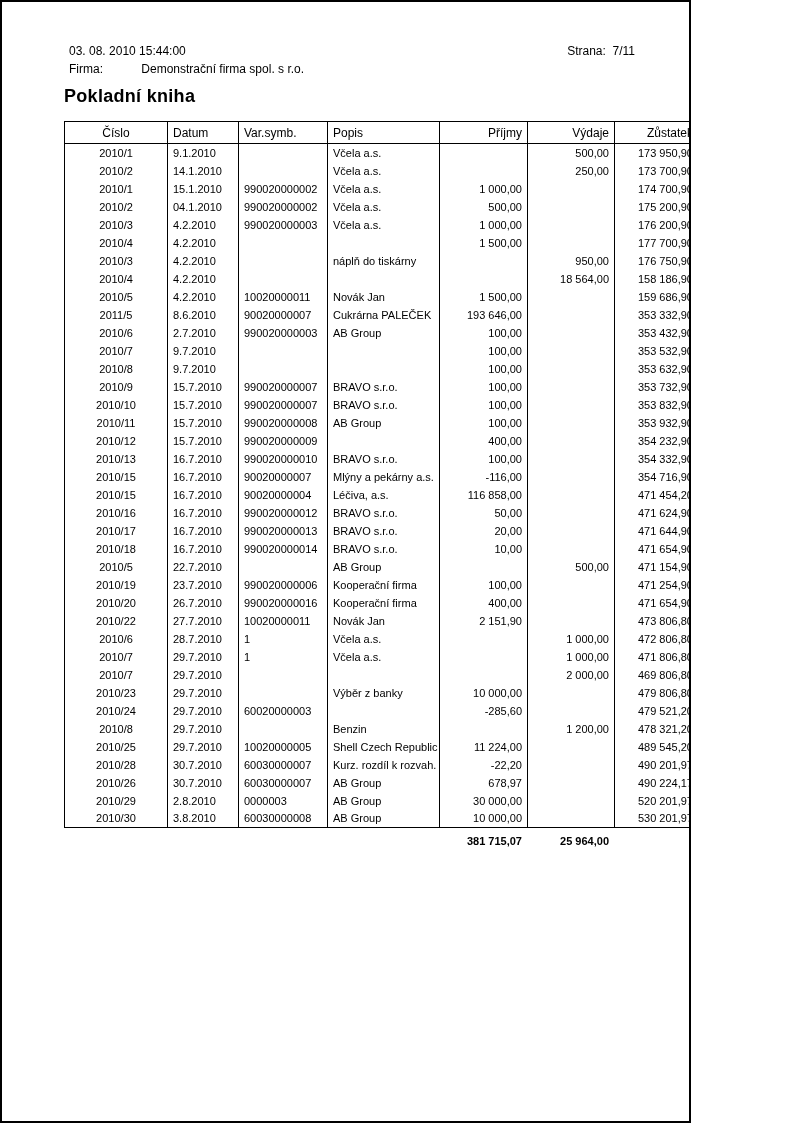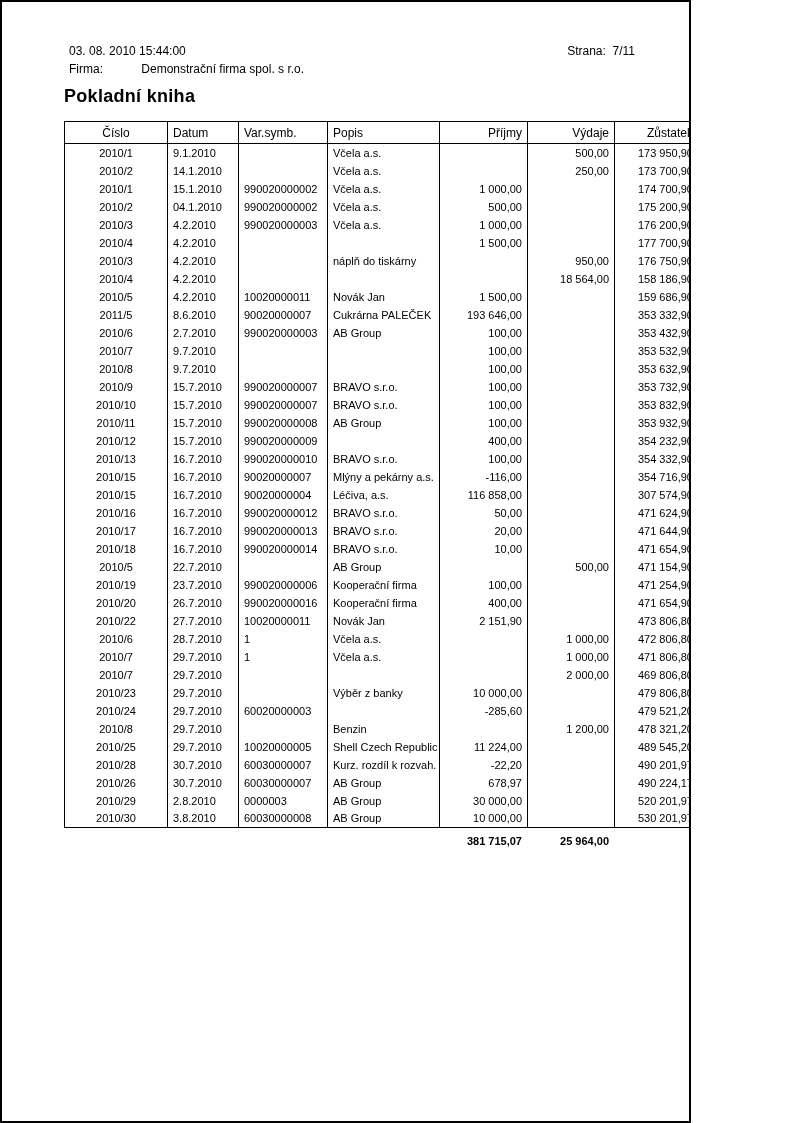--- a/index.html
+++ b/index.html
@@ -307,21 +307,21 @@
           <td class="al-right">354 716,90</td>
           <td class="al-left">Kč</td>
         </tr>
         <tr>
           <td class="al-center">2010/15</td>
           <td class="al-left">16.7.2010</td>
           <td class="al-left">90020000004</td>
           <td class="al-left">Léčiva, a.s.</td>
           <td class="al-right">116 858,00</td>
           <td class="al-right"></td>
-          <td class="al-right">307 574,90</td>
+          <td class="al-right">471 454,20</td>
           <td class="al-left">Kč</td>
         </tr>
         <tr>
           <td class="al-center">2010/16</td>
           <td class="al-left">16.7.2010</td>
           <td class="al-left">990020000012</td>
           <td class="al-left">BRAVO s.r.o.</td>
           <td class="al-right">50,00</td>
           <td class="al-right"></td>
           <td class="al-right">471 624,90</td>

